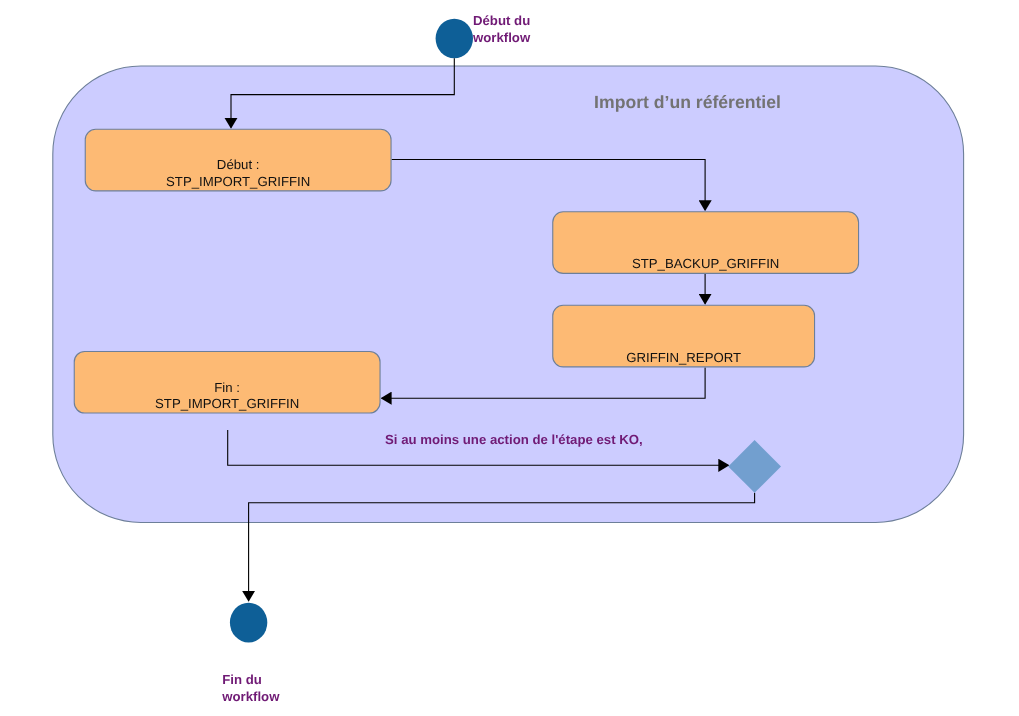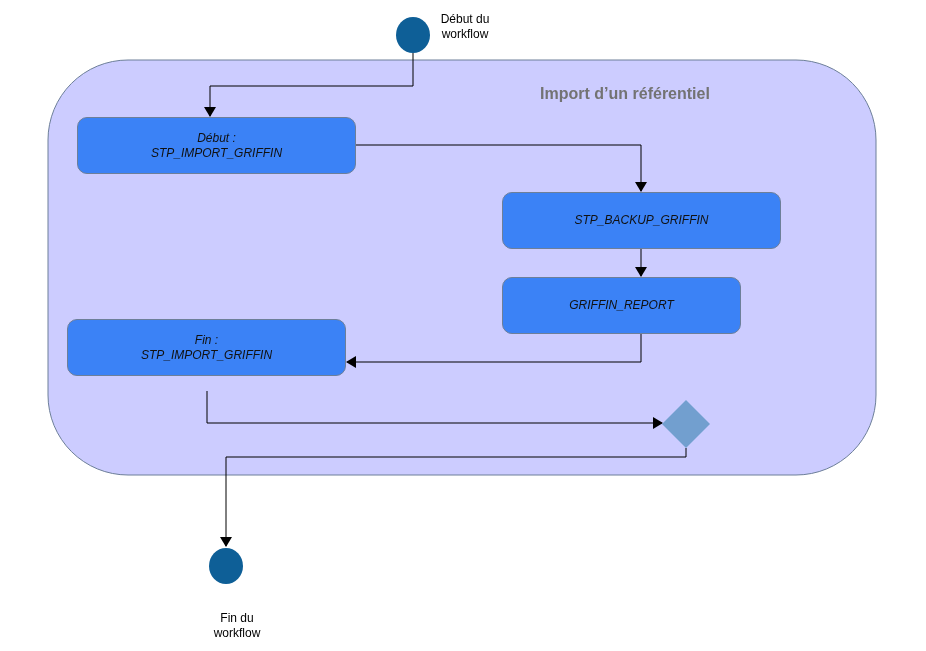--- a/index.html
+++ b/index.html
@@ -1,20 +1,20 @@
 <!DOCTYPE html>
 <html><head>
 <meta charset="utf-8">
 <style>
   html,body{margin:0;padding:0;background:#ffffff;}
   body{width:926px;height:651px;position:relative;overflow:hidden;font-family:"Liberation Sans",sans-serif;}
   svg{position:absolute;left:0;top:0;}
-  .lbl{position:absolute;font-size:12px;color:#000000;text-align:center;line-height:15px;white-space:nowrap;}
-  .box{position:absolute;background:#3b82f6;border:1px solid #6d7f99;border-radius:10px;box-sizing:border-box;
-       display:flex;align-items:center;justify-content:center;text-align:center;font-size:12px;color:#111;line-height:15px;font-style:italic;}
+  .lbl{position:absolute;font-size:12px;color:#701a75;text-align:left;line-height:15px;white-space:nowrap;font-weight:bold;}
+  .box{position:absolute;background:#fdba74;border:1px solid #6d7f99;border-radius:10px;box-sizing:border-box;
+       display:flex;align-items:flex-end;justify-content:center;text-align:center;font-size:12px;color:#111;line-height:15px;}
   .title{position:absolute;font-weight:bold;font-size:16px;color:#737373;text-align:center;line-height:20px;}
 </style>
 </head>
 <body>
 
 <svg width="926" height="651">
   <defs>
     <marker id="arr" markerWidth="10" markerHeight="12" refX="9" refY="6" orient="auto" markerUnits="userSpaceOnUse">
       <path d="M0,0 L10,6 L0,12 z" fill="#000"></path>
     </marker>
@@ -60,18 +60,19 @@
 </div>
 
 <div class="box" style="left:67px;top:319px;width:279px;height:57px;">
   <div>
       <div>Fin :</div>
       <div>STP_IMPORT_GRIFFIN</div>
     </div>
 </div>
 
 <div class="lbl" style="left:350px;top:393px;width:270px;">
+  <div>Si au moins une action de l'étape est KO,</div>
 </div>
 
 <div class="lbl" style="left:202px;top:611px;width:70px;">
   <div>Fin du</div>
   <div>workflow</div>
 </div>
 
 </body></html>

